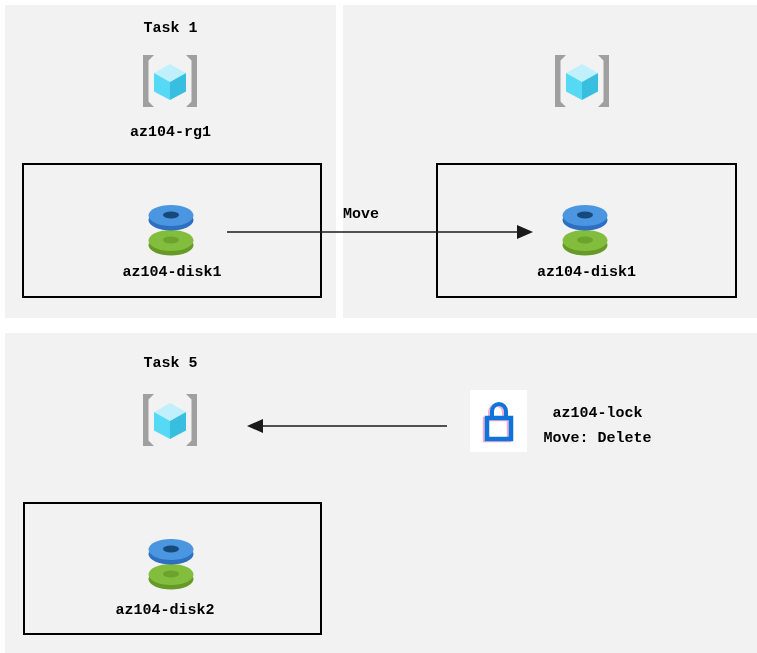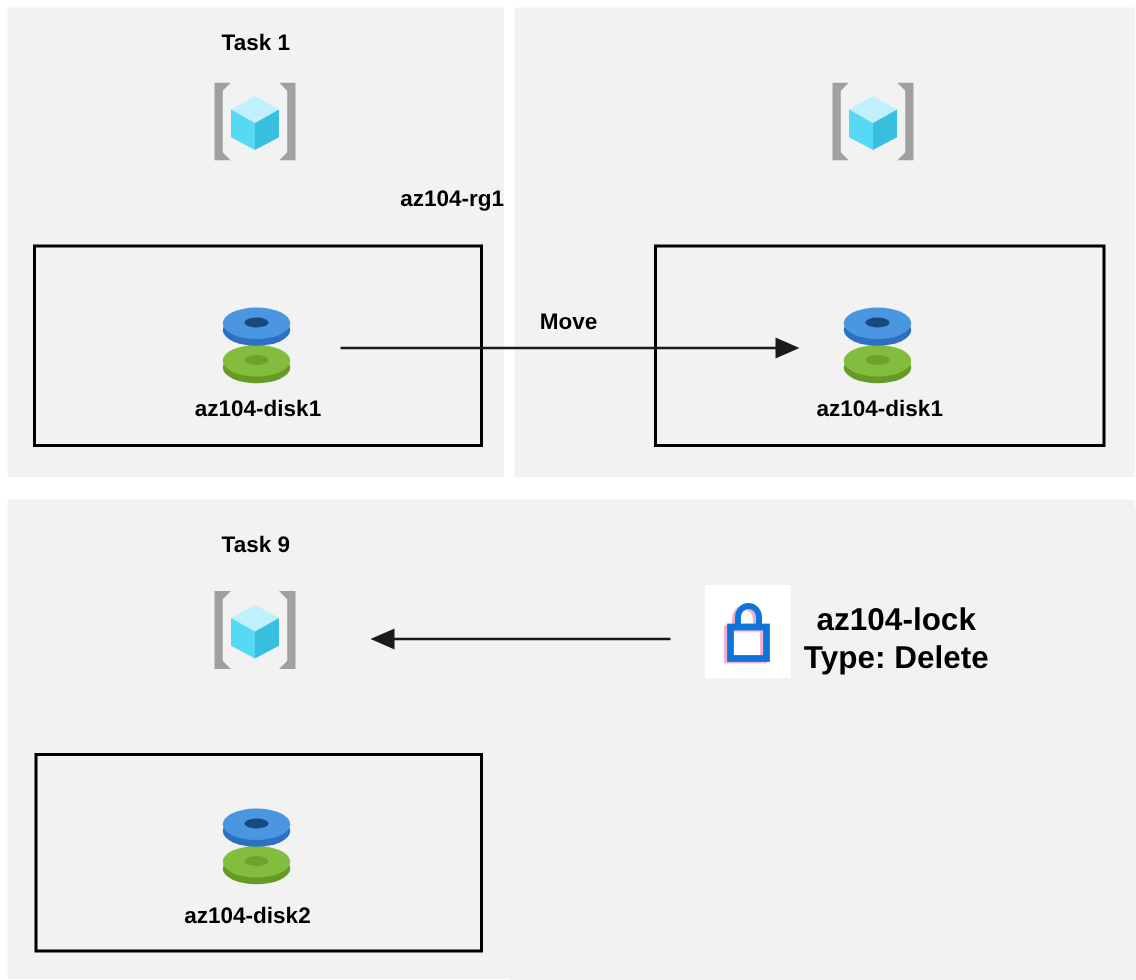--- a/index.html
+++ b/index.html
@@ -1,42 +1,42 @@
 <!DOCTYPE html>
 <html><head>
 <meta charset="utf-8">
 <style>
   html, body { margin: 0; padding: 0; background: #ffffff; }
   .canvas {
     position: relative;
     width: 757px;
     height: 653px;
     background: #ffffff;
-    font-family: Liberation Sans, sans-serif;
+    font-family: Liberation Mono, monospace;
     overflow: hidden;
   }
   .panel {
     position: absolute;
     background: #f2f2f2;
   }
   #panel-1 { left: 5px;   top: 5px;   width: 331px; height: 313px; }
   #panel-2 { left: 343px; top: 5px;   width: 414px; height: 313px; }
   #panel-3 { left: 5px;   top: 333px; width: 752px; height: 320px; }
 
   .lbl {
     position: absolute;
     text-align: center;
     font-size: 15px;
     font-weight: 700;
     color: #000000;
     line-height: 18px;
   }
   
   .t1-title { left: 5px;  top: 20px;  width: 331px; }
-  .t1-rg    { left: 5px;  top: 124px; width: 331px; text-align: right; }
+  .t1-rg    { left: 5px;  top: 124px; width: 331px; }
   .t1-disk  { left: 22px; top: 264px; width: 300px; }
   
   .t2-title { left: 432px; top: 20px;  width: 300px; }
   .t2-rg    { left: 432px; top: 124px; width: 300px; }
   .t2-disk  { left: 436px; top: 264px; width: 301px; }
   
   .t3-title { left: 5px;  top: 355px; width: 331px; }
   .t3-rg    { left: 5px;  top: 462px; width: 331px; }
   .t3-disk  { left: 23px; top: 602px; width: 284px; }
 
@@ -54,21 +54,21 @@
   #rg-icon-1   { left: 141px; top: 55px; }
   #rg-icon-2   { left: 553px; top: 55px; }
   #rg-icon-3   { left: 141px; top: 394px; }
   #disk-icon-1 { left: 142px; top: 202px; }
   #disk-icon-2 { left: 556px; top: 202px; }
   #disk-icon-3 { left: 142px; top: 536px; }
 
   .move-label {
     position: absolute;
     left: 343px; top: 206px; width: 72px;
-    text-align: center;
+    text-align: left;
     font-size: 15px; font-weight: 700; color: #000;
   }
 
   #arrow-overlay {
     position: absolute;
     left: 0; top: 0;
     pointer-events: none;
   }
 
   .lock-box {
@@ -77,21 +77,21 @@
     width: 57px; height: 62px;
     background: #ffffff;
     display: flex; align-items: center; justify-content: center;
   }
   .lock-svg { filter: drop-shadow(-1.5px 1.5px 0 rgba(240,160,200,0.85)); }
 
   .lock-text {
     position: absolute;
     left: 535px; top: 401px; width: 125px;
     text-align: center;
-    font-size: 21px; font-weight: 700; color: #000;
+    font-size: 15px; font-weight: 700; color: #000;
     line-height: 25px;
   }
 </style>
 </head>
 <body>
 
 <div class="canvas">
 
   <div class="panel" id="panel-1"></div>
   <div class="panel" id="panel-2"></div>
@@ -132,21 +132,21 @@
   <svg class="icon" id="disk-icon-2" width="58" height="56" viewBox="0 0 58 56">
     <ellipse fill="#659a26" cx="29" cy="43" rx="22.5" ry="10.5"></ellipse>
     <ellipse fill="#83bd3e" cx="29" cy="38.5" rx="22.5" ry="10.5"></ellipse>
     <ellipse fill="#6ba32d" cx="29" cy="38" rx="8" ry="3.4"></ellipse>
     <ellipse fill="#2d6fc0" cx="29" cy="18" rx="22.5" ry="10.5"></ellipse>
     <ellipse fill="#4a96e0" cx="29" cy="13.5" rx="22.5" ry="10.5"></ellipse>
     <ellipse fill="#174a7c" cx="29" cy="13" rx="8" ry="3.4"></ellipse>
   </svg>
   <div class="lbl t2-disk">az104-disk1</div>
 
-  <div class="lbl t3-title">Task 9</div>
+  <div class="lbl t3-title">Task 5</div>
 
   <svg class="icon" id="rg-icon-3" width="58" height="52" viewBox="0 0 58 52">
     <polygon fill="#a0a0a0" points="2,0 13,0 7.5,5.5 7.5,46.5 13,52 2,52"></polygon>
     <polygon fill="#a0a0a0" points="56,0 45,0 50.5,5.5 50.5,46.5 45,52 56,52"></polygon>
     <polygon fill="#c0f0fb" points="29,9 45,18 29,27 13,18"></polygon>
     <polygon fill="#55d9f4" points="13,18 29,27 29,45 13,36.5"></polygon>
     <polygon fill="#38bfdf" points="29,27 45,18 45,36.5 29,45"></polygon>
   </svg>
 
   <div class="disk-box" id="disk-box-3"></div>
@@ -163,21 +163,21 @@
   <div class="move-label">Move</div>
 
   <div class="lock-box">
     <svg class="lock-svg" width="40" height="46" viewBox="0 0 40 46">
       <path d="M 13 20 V 13.5 A 7 7.5 0 0 1 27 13.5 V 20" fill="none" stroke="#0f74d9" stroke-width="4"></path>
       <rect x="8" y="20" width="24" height="21" fill="none" stroke="#0f74d9" stroke-width="4.5"></rect>
     </svg>
   </div>
   <div class="lock-text">
     <div>az104-lock</div>
-    <div>Type: Delete</div>
+    <div>Move: Delete</div>
   </div>
 
   <svg id="arrow-overlay" width="757" height="653" viewBox="0 0 757 653">
     <g>
       <line x1="227" y1="232" x2="520" y2="232" stroke="#1a1a1a" stroke-width="1.7"></line>
       <polygon points="533,232 517,225 517,239" fill="#1a1a1a"></polygon>
     </g>
     <g>
       <line x1="447" y1="426" x2="260" y2="426" stroke="#1a1a1a" stroke-width="1.7"></line>
       <polygon points="247,426 263,419 263,433" fill="#1a1a1a"></polygon>

